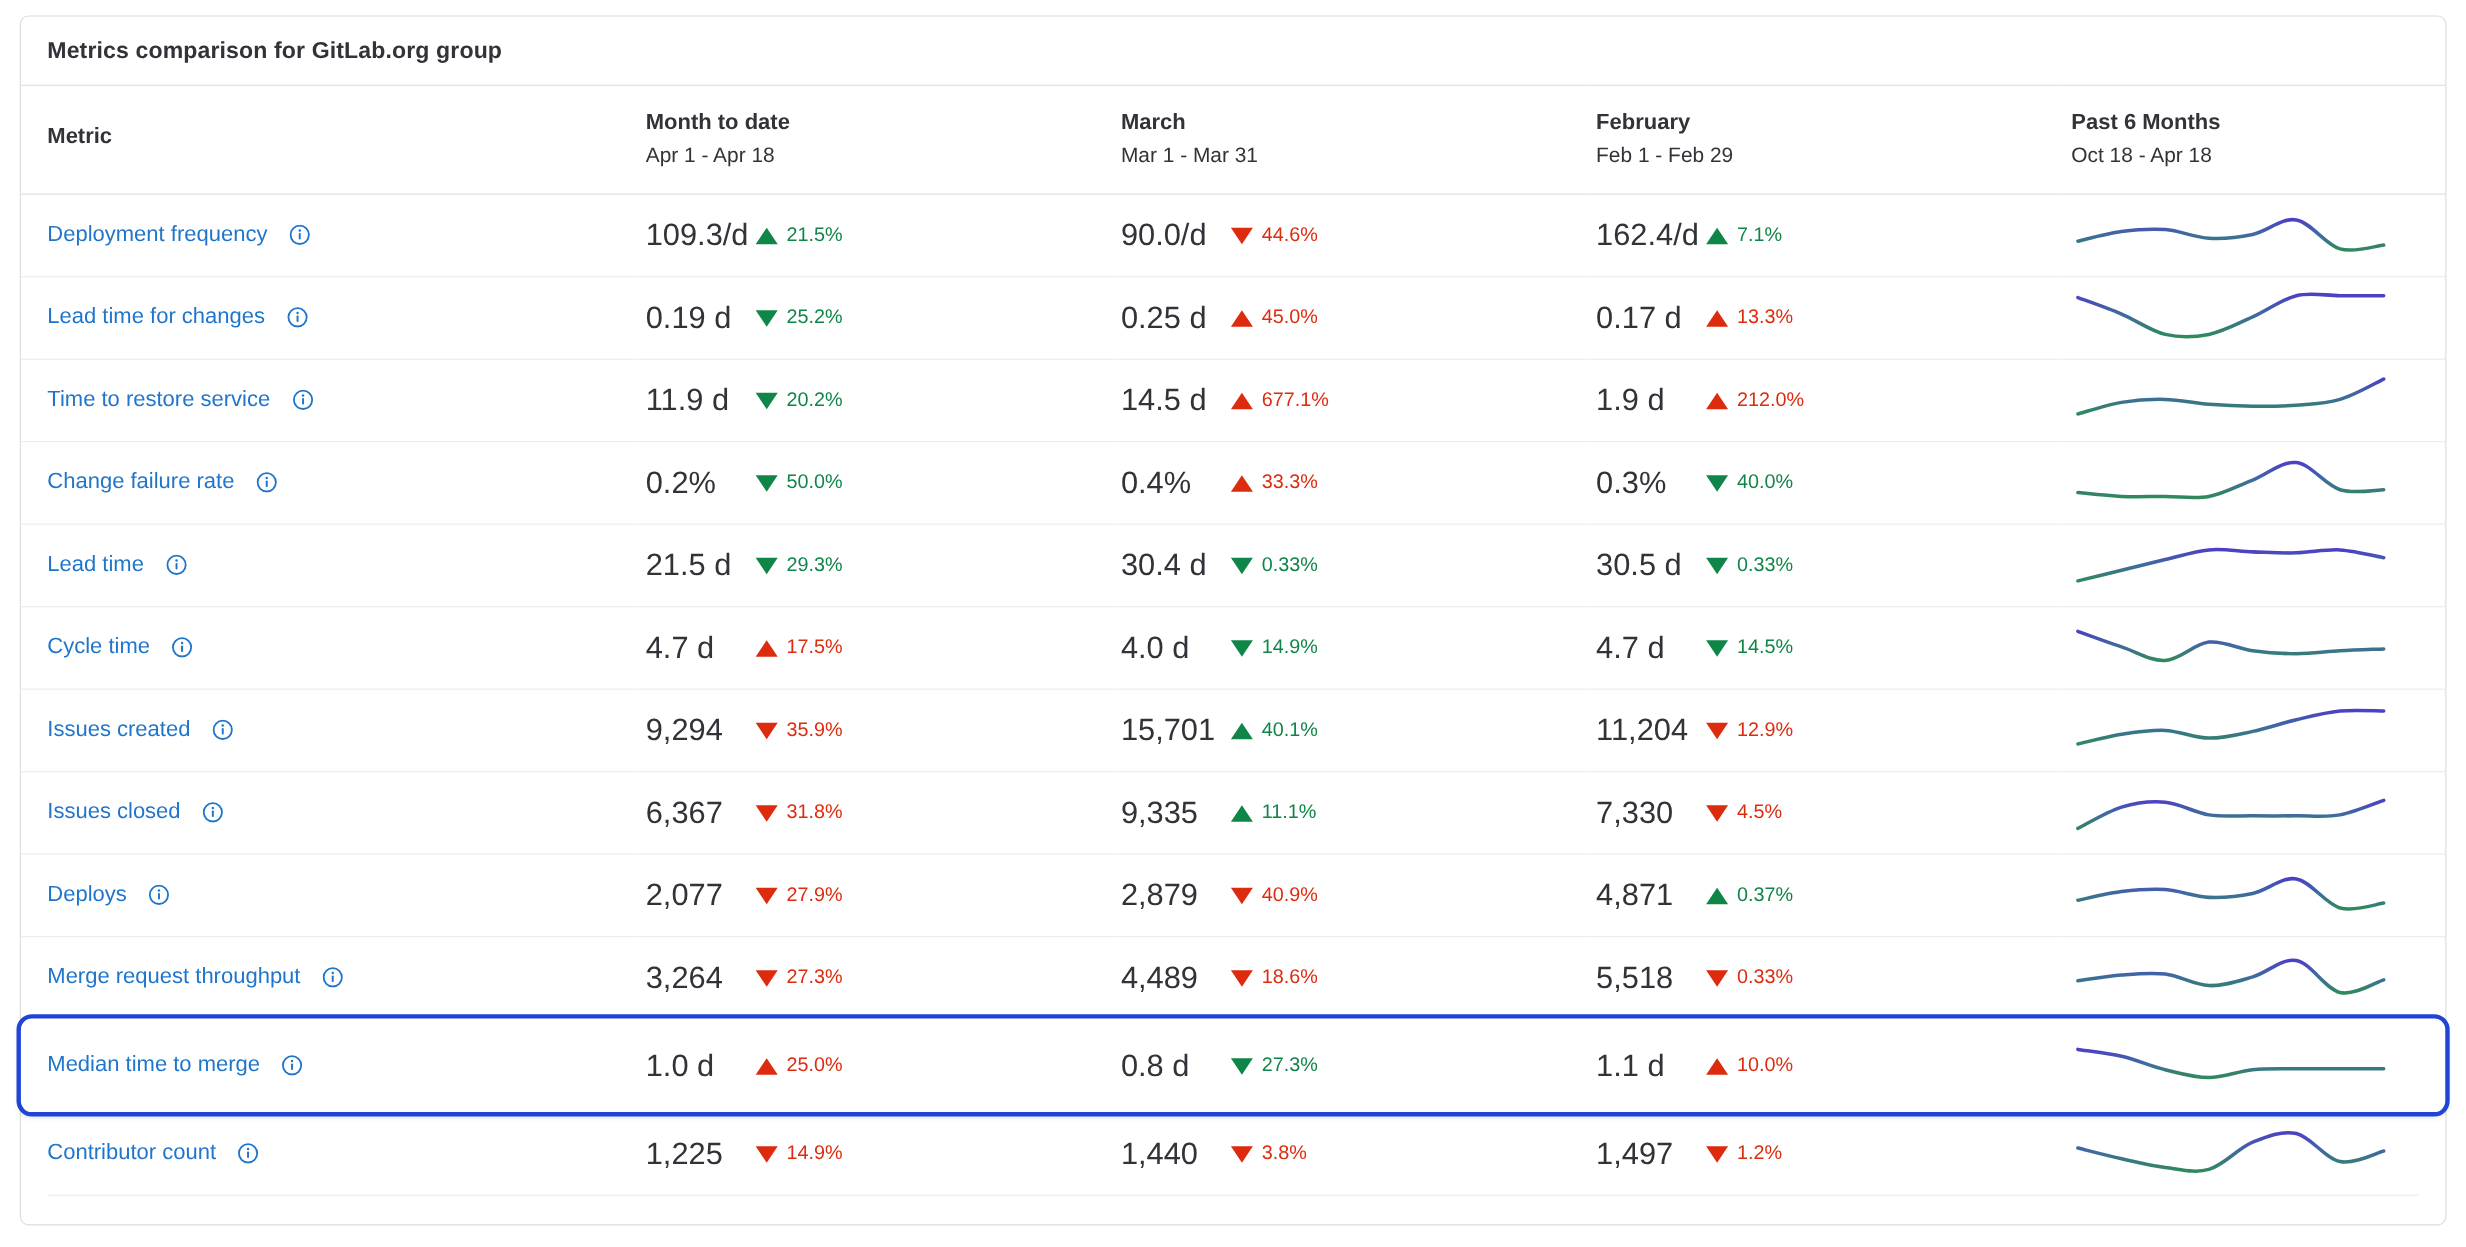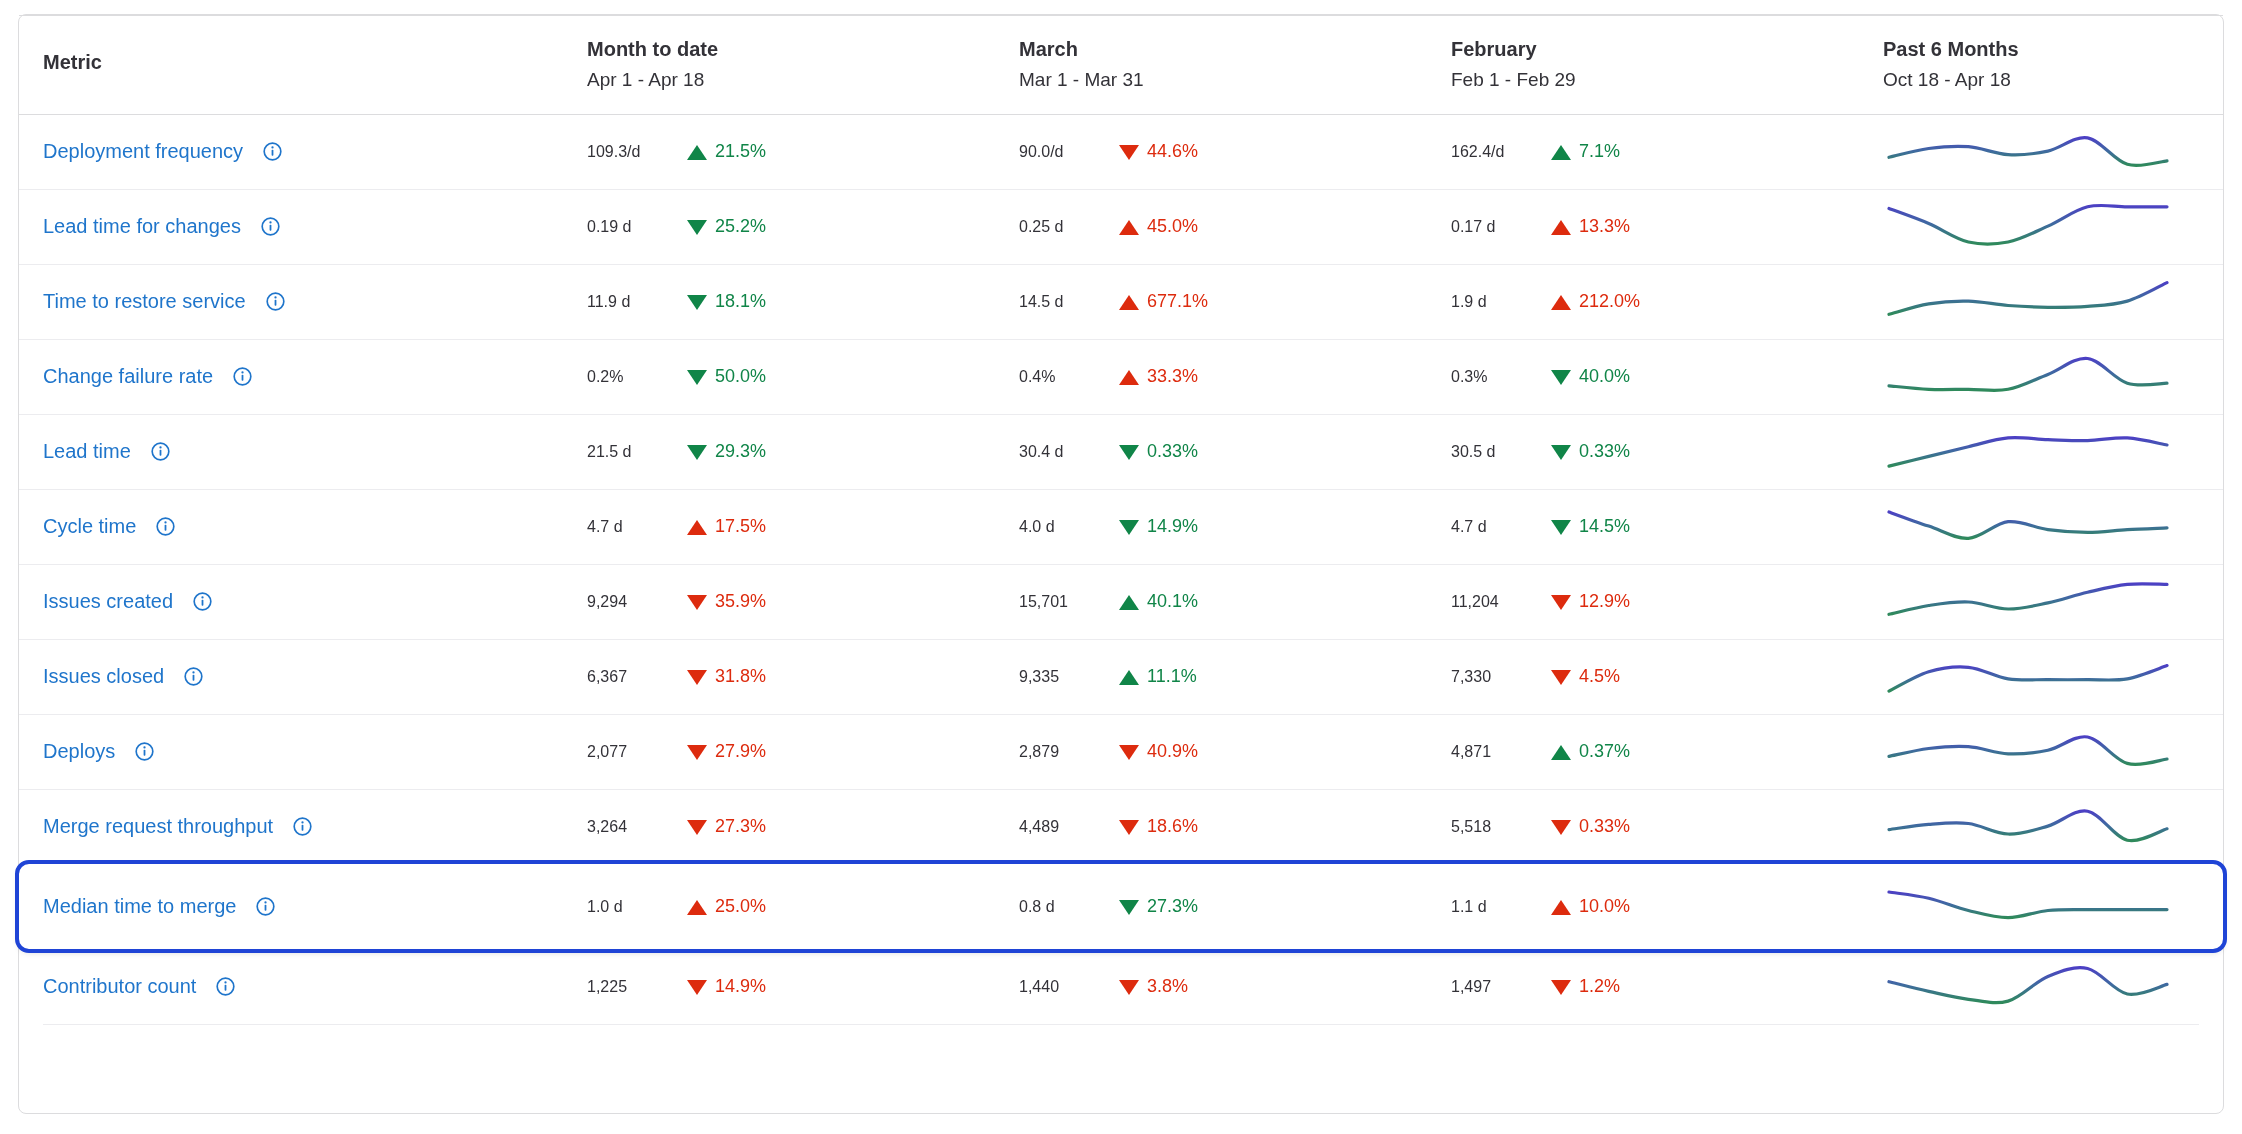--- a/index.html
+++ b/index.html
@@ -114,21 +114,21 @@
     flex: 0 0 auto;
   }
   .info-icon svg { display: block; }
 
   .value-cell {
     display: flex;
     align-items: center;
     white-space: nowrap;
   }
   .value-num {
-    font-size: 16px;
+    font-size: 28px;
     color: #333238;
     min-width: 98px;
     display: inline-block;
   }
   .tri {
     width: 0;
     height: 0;
     display: inline-block;
     margin: 0 8px 0 2px;
     flex: 0 0 auto;
@@ -181,20 +181,21 @@
     border-top: 1px solid #ececef;
     margin: 0 24px;
   }
 </style>
 </head>
 <body>
 
 <div class="page">
   <div class="card">
 
+    <div class="card-header">Metrics comparison for GitLab.org group</div>
 
     <table class="table">
       <colgroup>
         <col class="c-metric">
           <col class="c-mtd">
           <col class="c-mar">
           <col class="c-feb">
           <col class="c-spark">
       </colgroup>
       <thead>
@@ -330,21 +331,21 @@
       <circle cx="8" cy="4.6" r="0.95" fill="#1f75cb"></circle>
       <rect x="7.25" y="6.6" width="1.5" height="5" rx="0.6" fill="#1f75cb"></rect>
     </svg>
                 </span>
        </span>
      </td>
      <td>
               <div class="value-cell">
       <span class="value-num">11.9 d</span>
       <span class="tri down good"></span>
-      <span class="pct good">18.1%</span>
+      <span class="pct good">20.2%</span>
     </div>
             </td>
      <td>
               <div class="value-cell">
       <span class="value-num">14.5 d</span>
       <span class="tri up bad"></span>
       <span class="pct bad">677.1%</span>
     </div>
             </td>
      <td>

